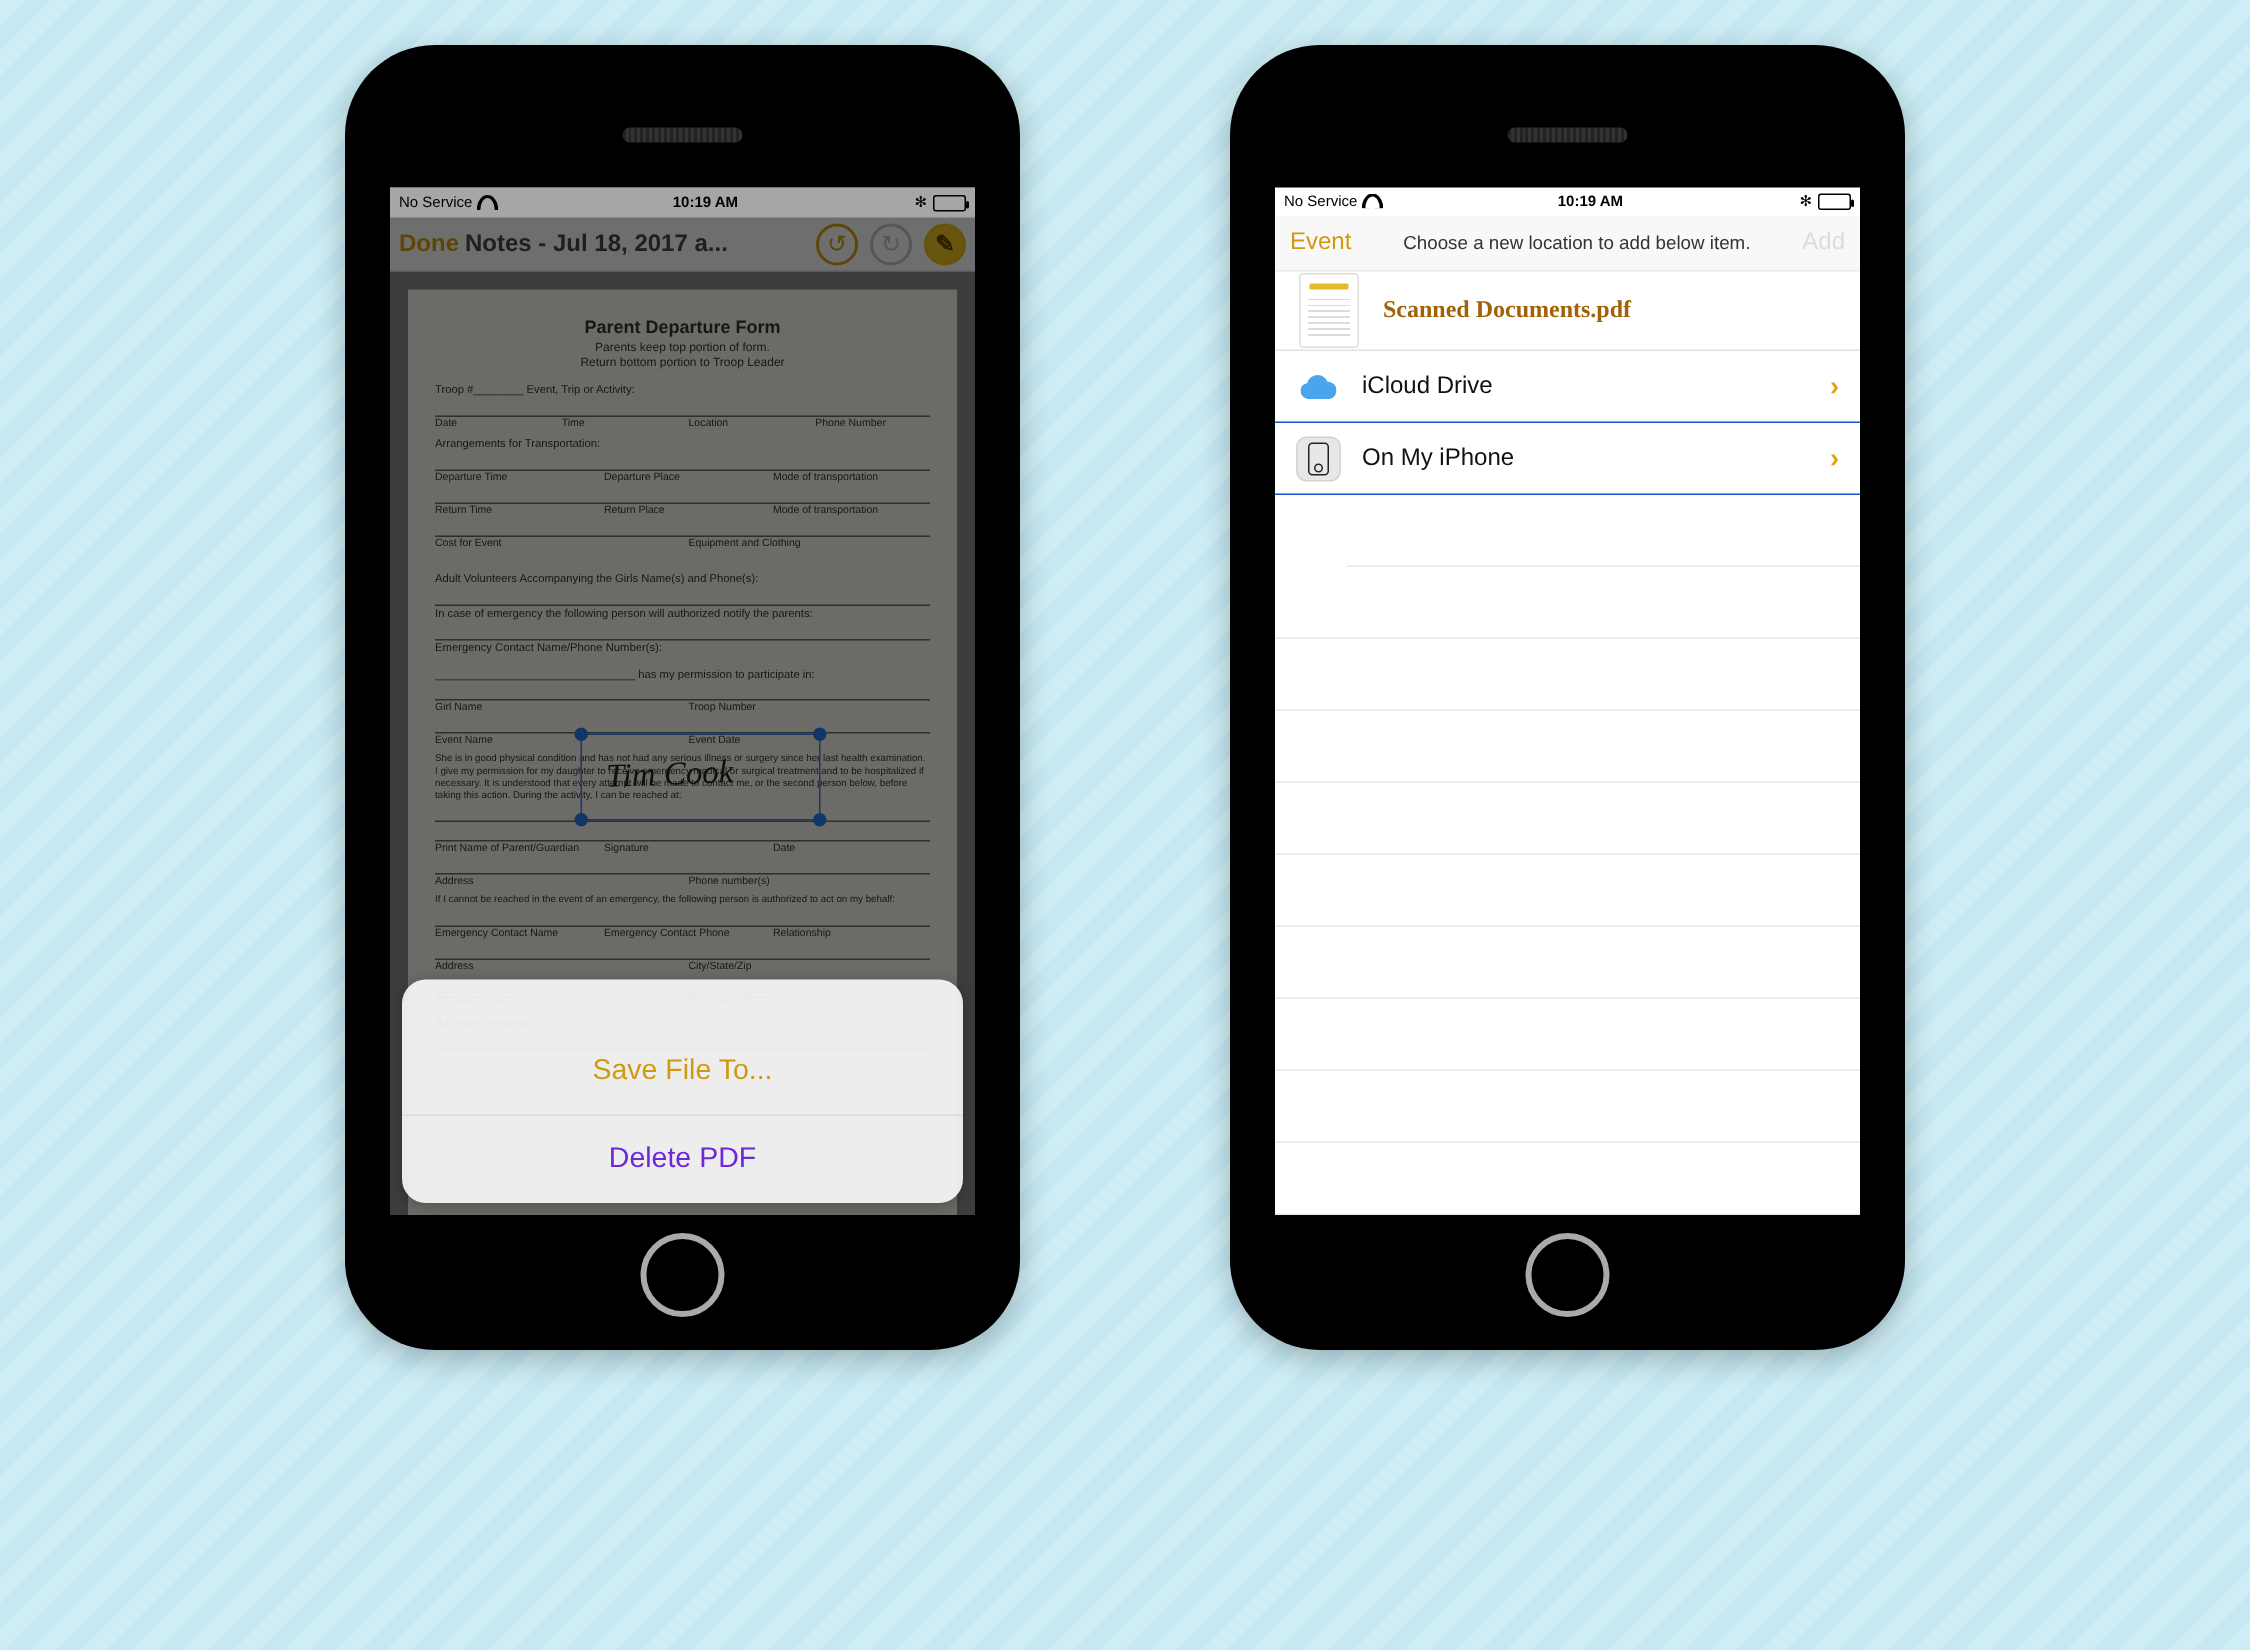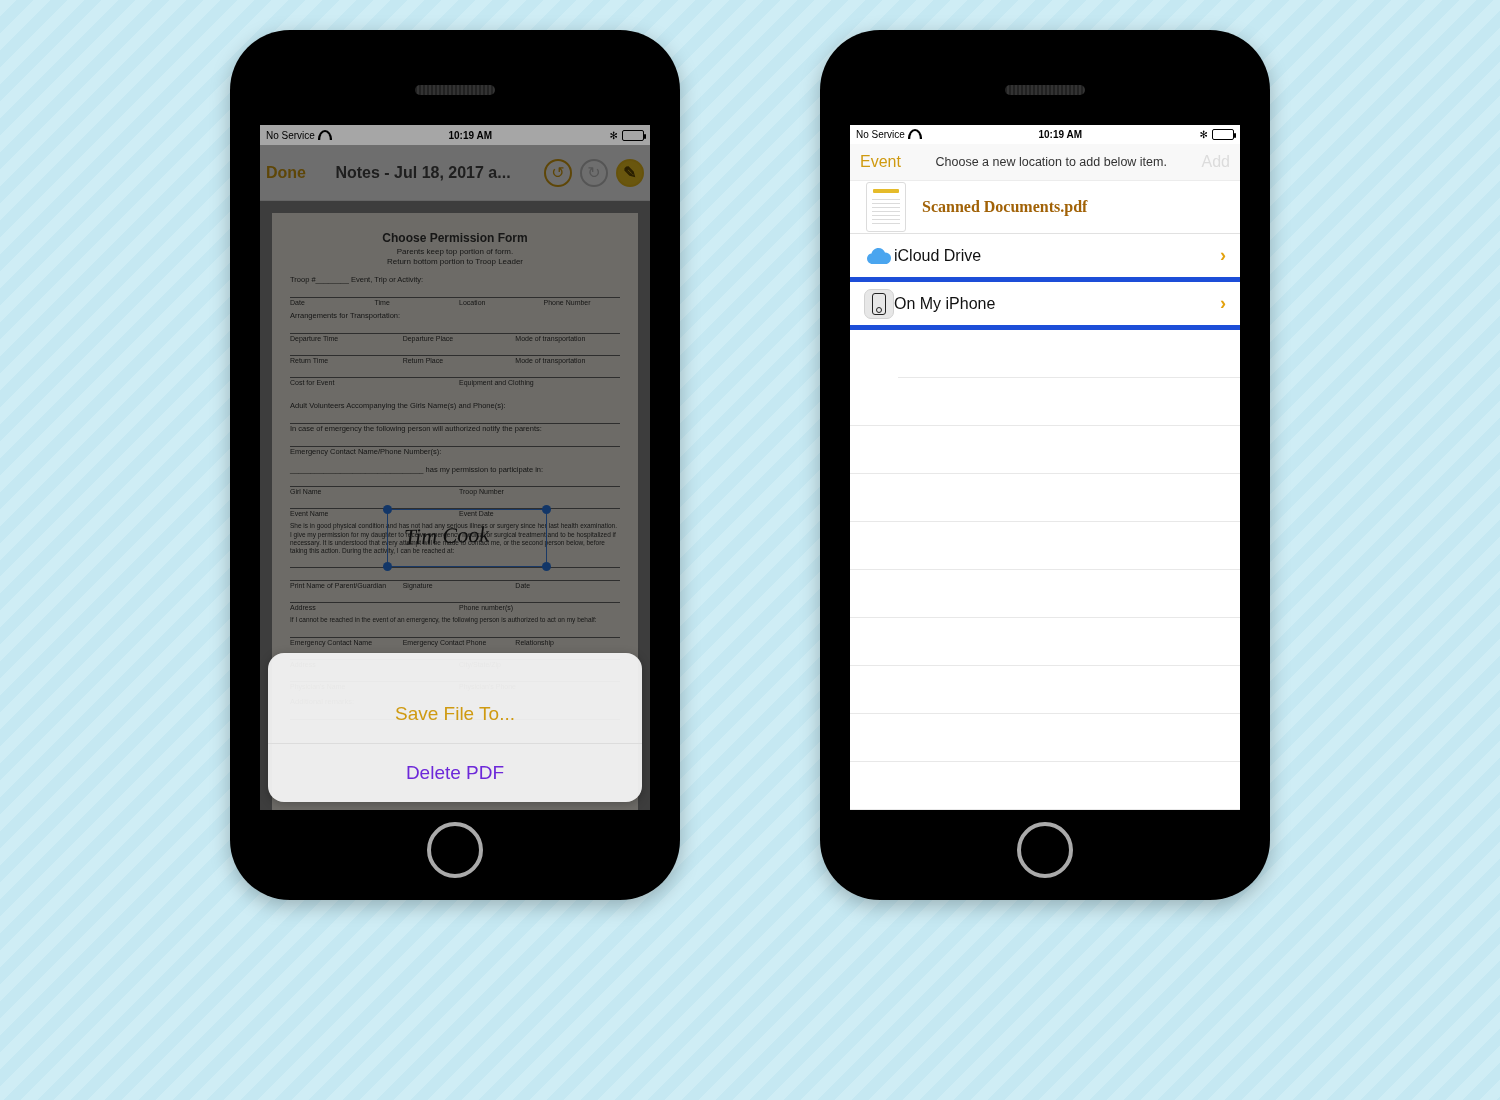--- a/index.html
+++ b/index.html
@@ -90,28 +90,27 @@
     position:relative;
   }
   .battery::after{
     content:""; position:absolute; right:-3px; top:3px; width:2px; height:5px;
     background:#000; border-radius:1px;
   }
   .battery .fill{ background:#000; height:100%; width:80%; }
 
   
   .navA {
-    height: 56px;
+    height: 36px;
     background:#f2f2f2;
     display:flex;
     align-items:center;
     padding:12px 6px;
     gap:4px;
     border-bottom:1px solid #ddd;
-    text-align:center;
   }
   .navA .done { color:#cf9a11; font-weight:600; font-size:16px; }
   .navA .title { color:#444; font-size:16px; font-weight:600; flex:1; white-space:nowrap; overflow:hidden; text-overflow:ellipsis; }
   .circ-btn {
     width:28px; height:28px; border-radius:50%;
     display:inline-flex; align-items:center; justify-content:center;
     margin-left:4px;
   }
   .circ-undo { border:2px solid #cf9a11; color:#cf9a11; font-size:16px;}
   .circ-redo { border:2px solid #bbb; color:#bbb; font-size:16px;}
@@ -217,21 +216,22 @@
   }
   .fname { font-size:16px; font-weight:600; color:#a16207;font-family:Liberation Serif, serif;}
 
   .list {
     flex:1;
   }
   .row-item {
     height:48px;
     display:flex; align-items:center;
     padding:0 14px;
-    border-bottom:5px solid #1d4ed8;
+    gap:14px;
+    border-bottom:1px solid #1d4ed8;
   }
   .row-item .label { flex:1; font-size:16px; color:#111;}
   .icon-square {
     width:30px; height:30px; border-radius:7px;
     display:flex; align-items:center; justify-content:center;
     font-size:18px;
   }
   .icloud-ic { background:#fff; }
   .icloud-ic svg { width:24px; height:18px;}
   .iphone-ic { background:#e7e7e7; border:1px solid #d2d2d2;}
@@ -275,21 +275,21 @@
     <div class="navA">
       <span class="done">Done</span>
       <span class="title">Notes - Jul 18, 2017 a...</span>
       <span class="circ-btn circ-undo">↺</span>
       <span class="circ-btn circ-redo">↻</span>
       <span class="circ-btn circ-mark">✎</span>
     </div>
 
     <div class="docA">
       <div class="paper">
-        <h3>Choose Permission Form</h3>
+        <h3>Parent Departure Form</h3>
         <div class="sub">Parents keep top portion of form.</div>
         <div class="sub">Return bottom portion to Troop Leader</div>
         <div style="height:8px"></div>
         <div>Troop #________  Event, Trip or Activity:</div>
         <div class="line"></div>
         <div class="row">
           <span>Date</span>
             <span>Time</span>
           <span>Location</span>
             <span>Phone Number</span>

